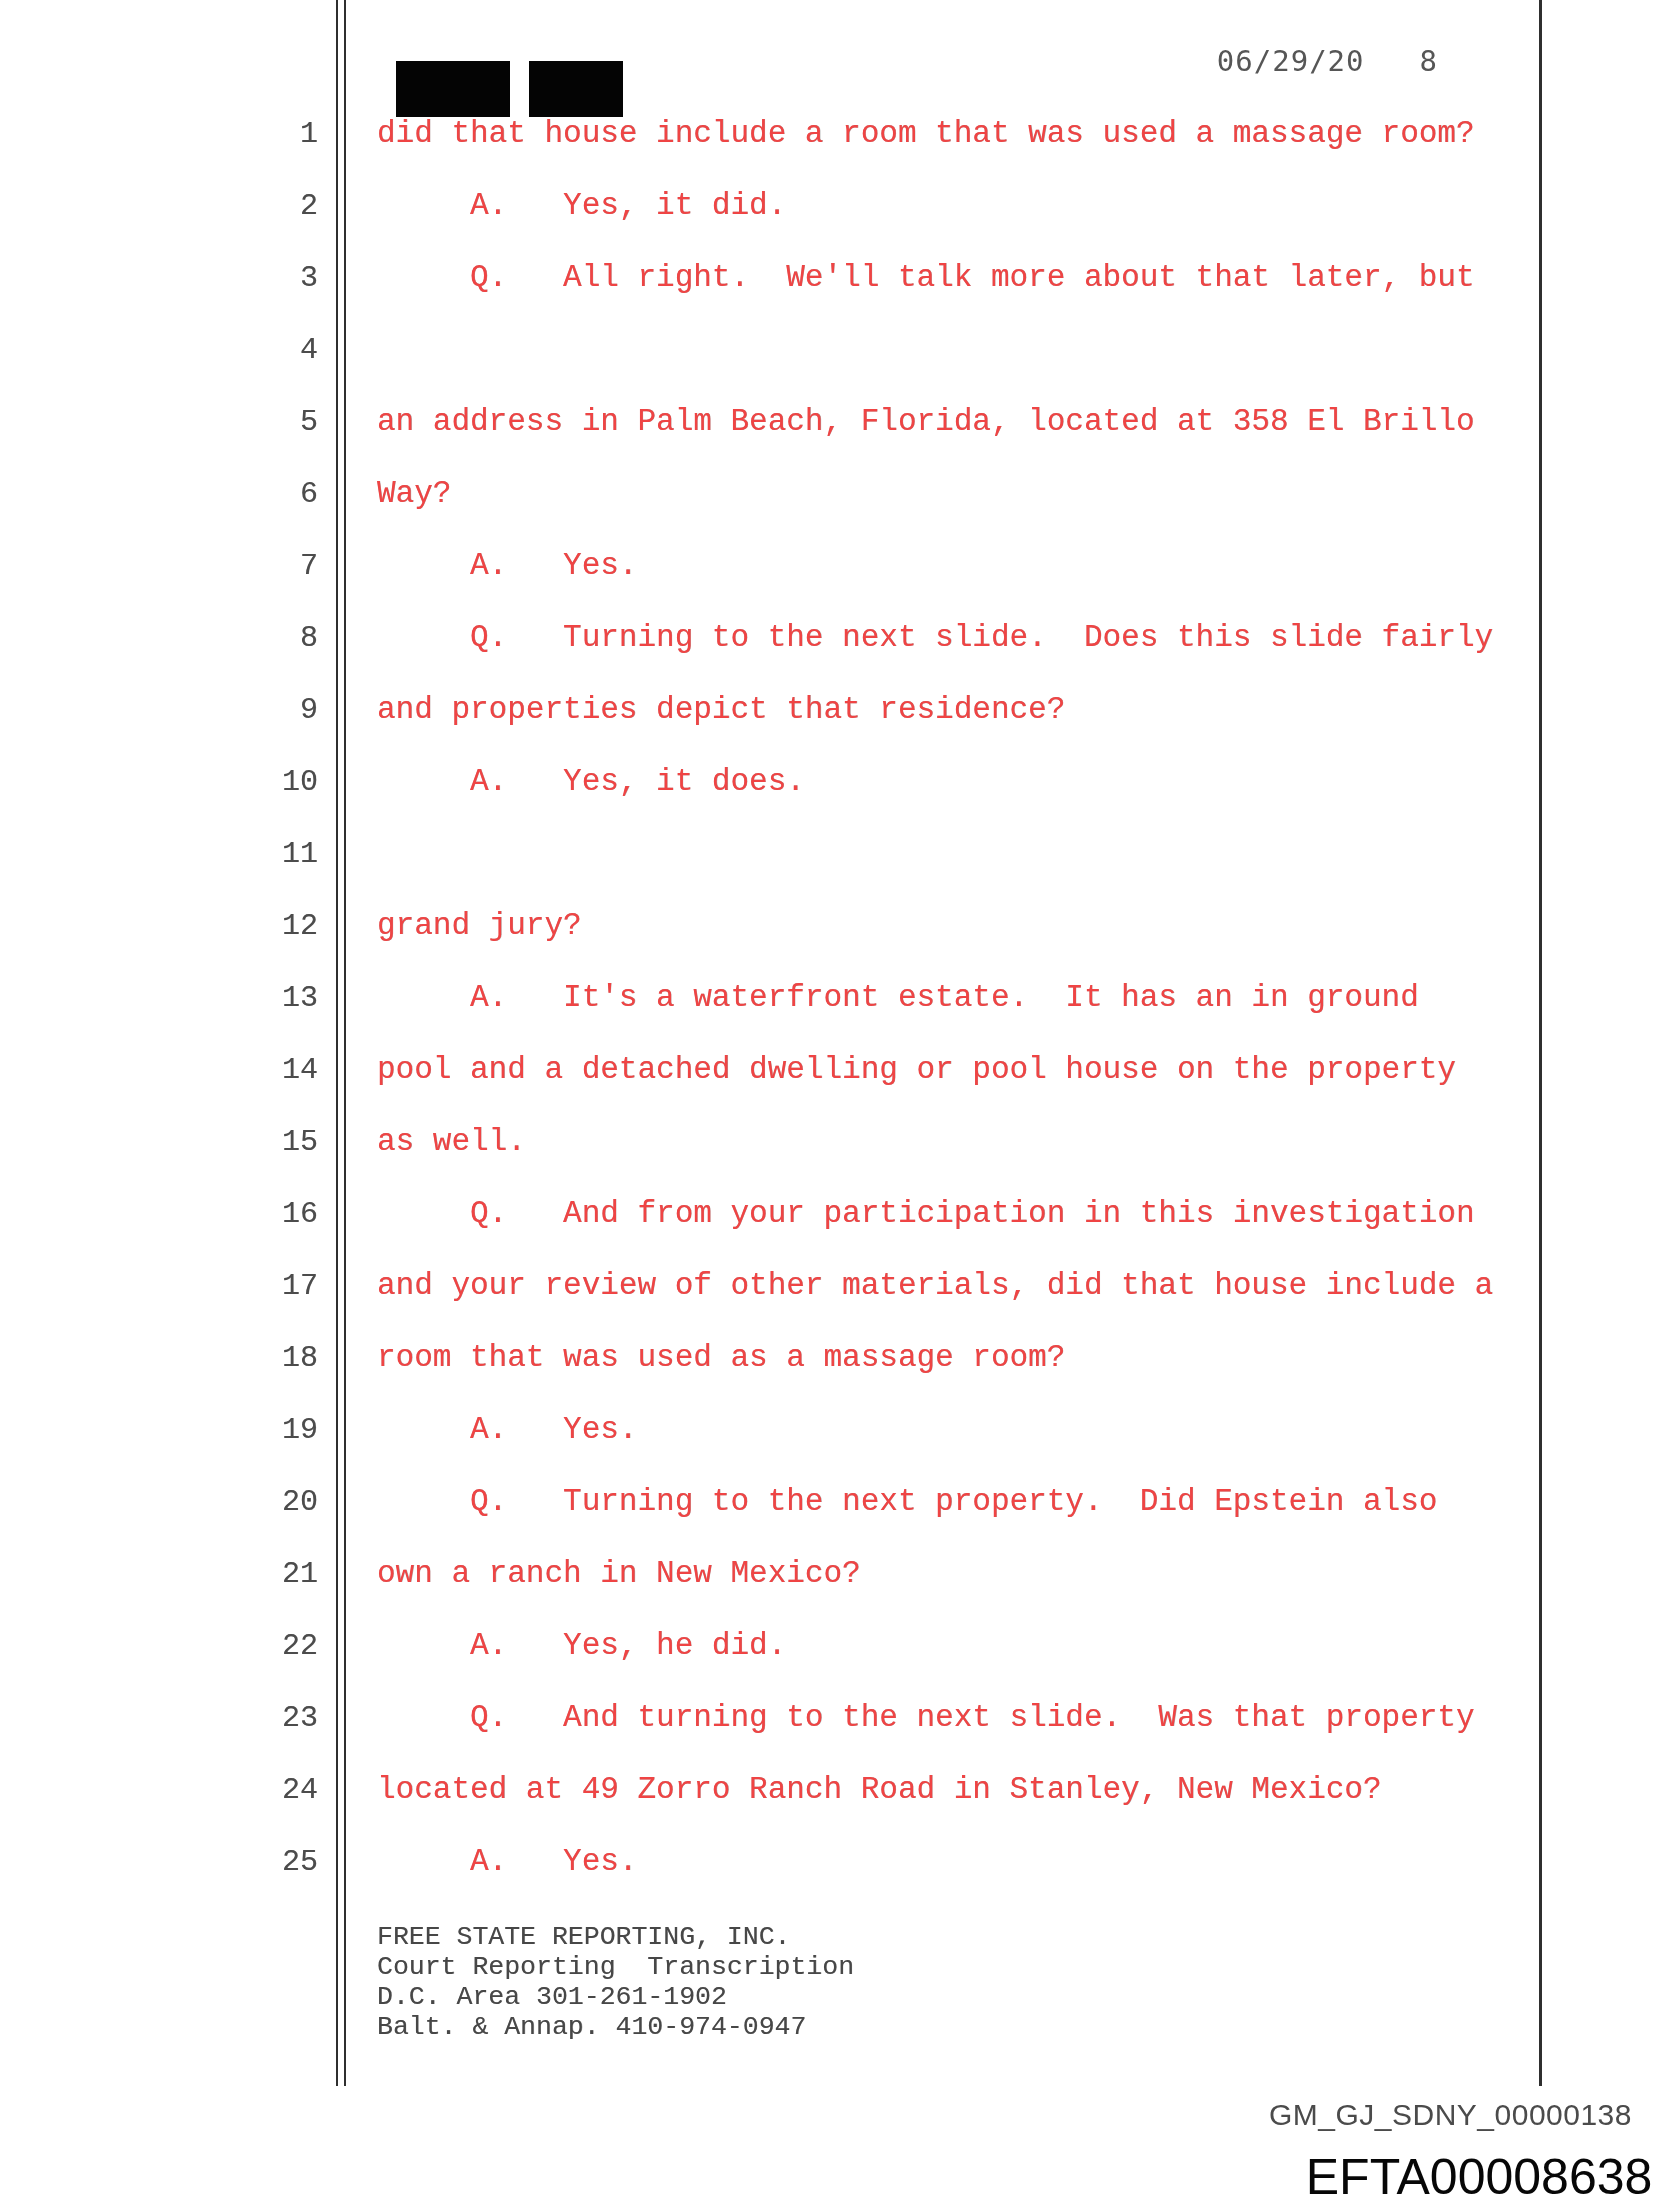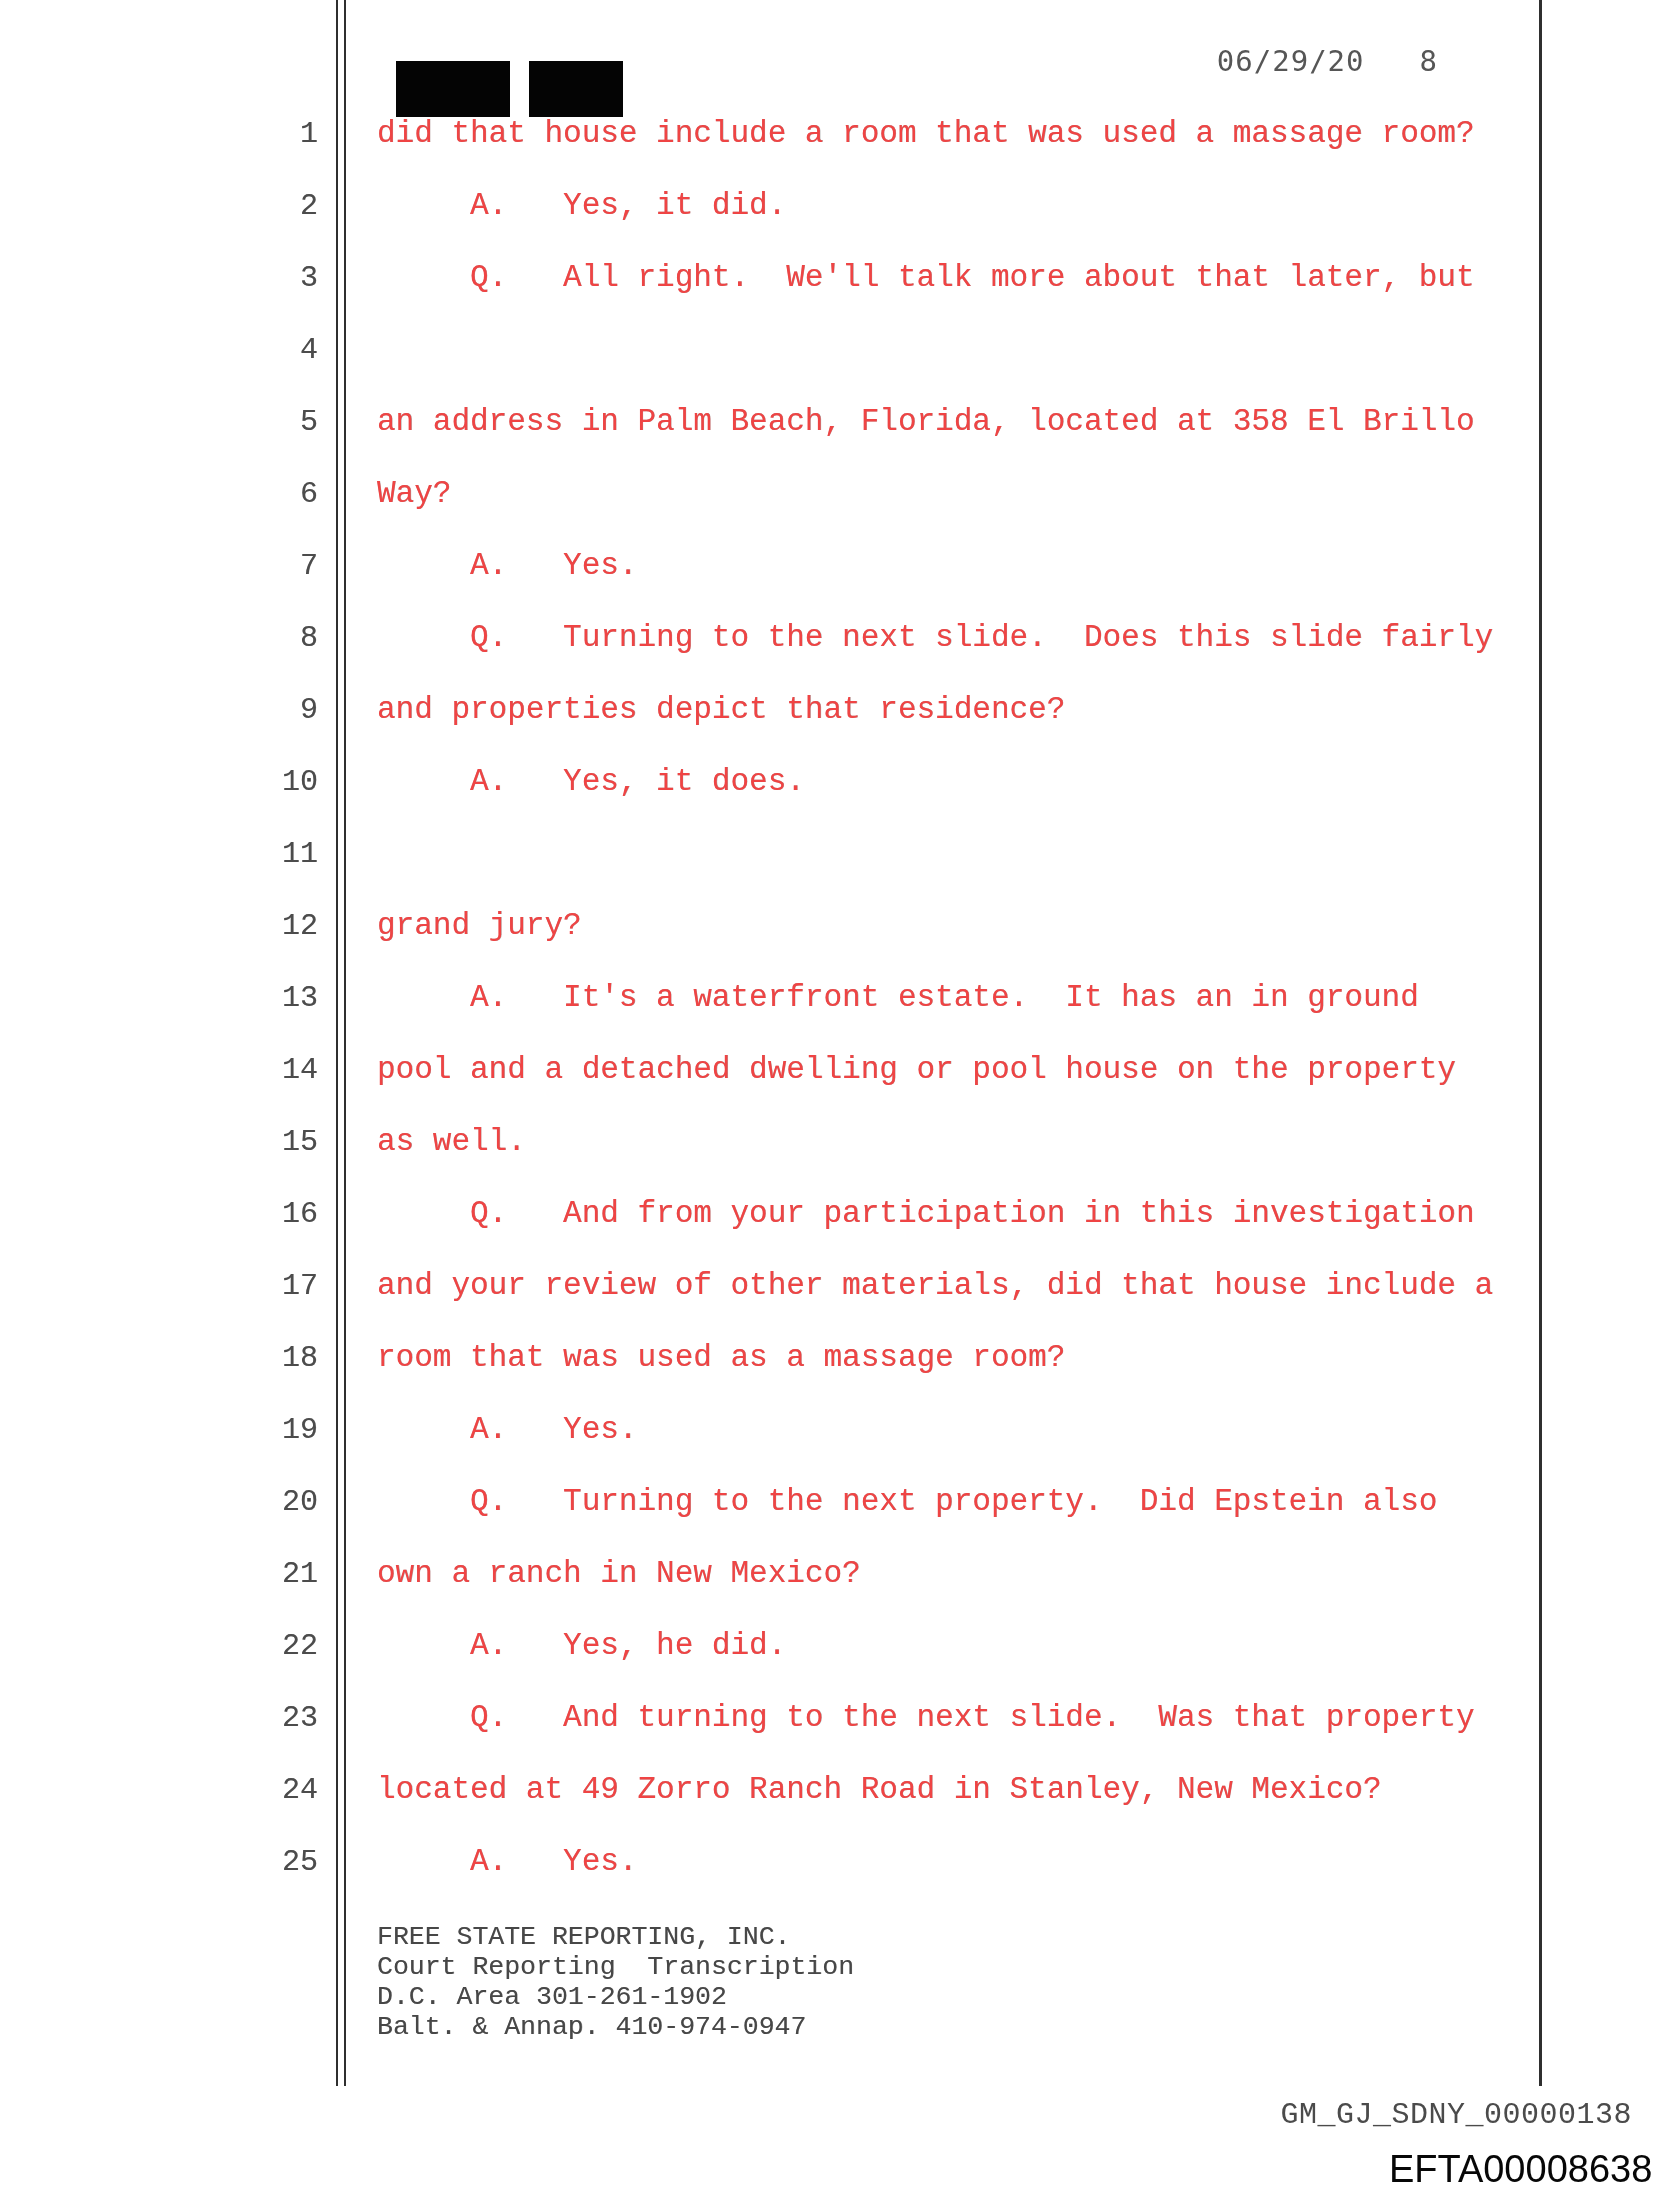--- a/index.html
+++ b/index.html
@@ -50,27 +50,27 @@
   
   .reporter{
     position:absolute;left:377px;top:1922px;width:1132px;
     text-align:left;font-size:26.5px;line-height:30px;
     color:#474747;white-space:pre;
     text-shadow:0.3px 0.3px 0.5px rgba(70,70,70,0.45);
   }
   
   .bates{
     position:absolute;right:34px;top:2098px;
-    font-family:Liberation Mono, monospace;
+    font-family:Liberation Sans, sans-serif;
     font-size:30px;color:#4b4b4b;letter-spacing:0.5px;
   }
   .doc-id{
     position:absolute;right:13.7px;top:2148px;
     font-family:"Liberation Sans","DejaVu Sans",sans-serif;
-    font-size:38px;color:#070707;
+    font-size:50px;color:#070707;
   }
 </style>
 </head>
 <body>
 
 <div class="page">
 
   <div class="rule-left"></div>
   <div class="rule-right"></div>
 

